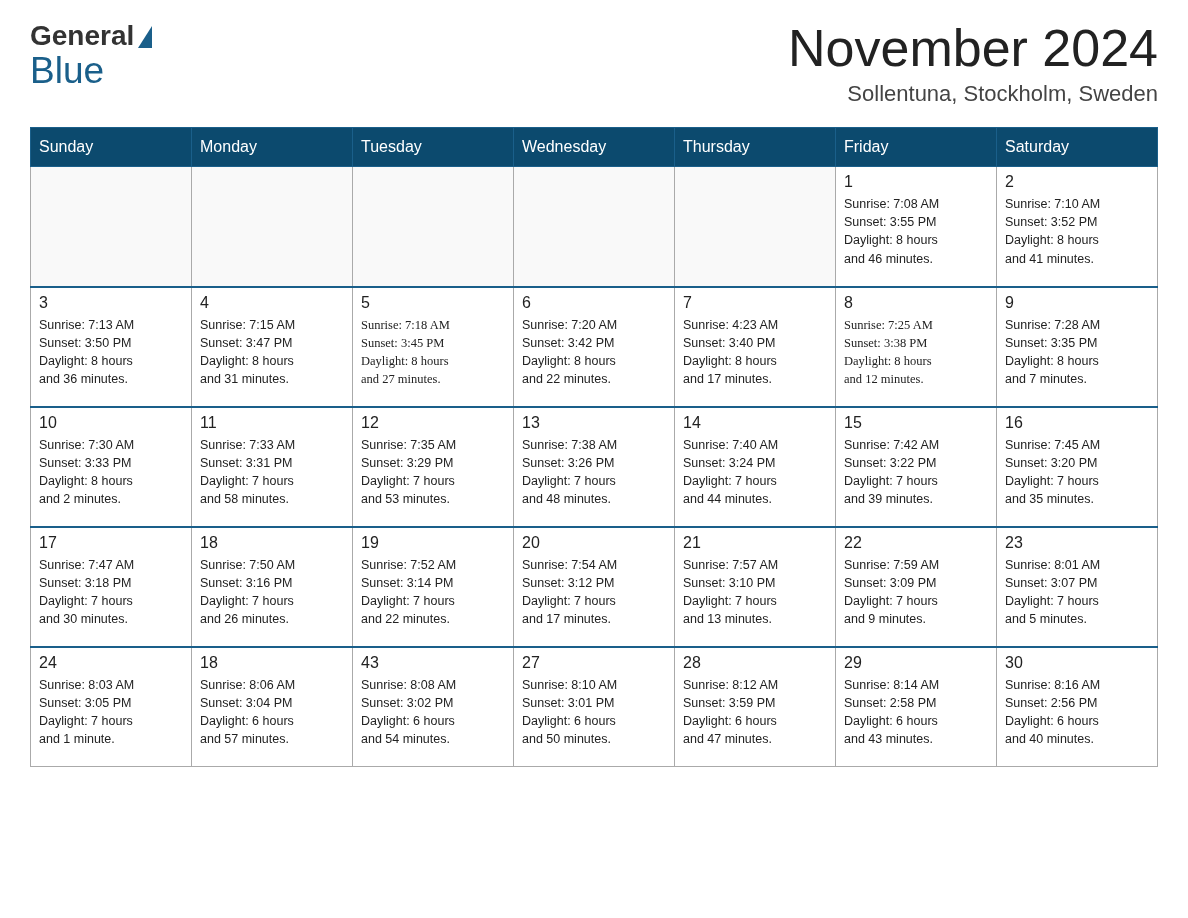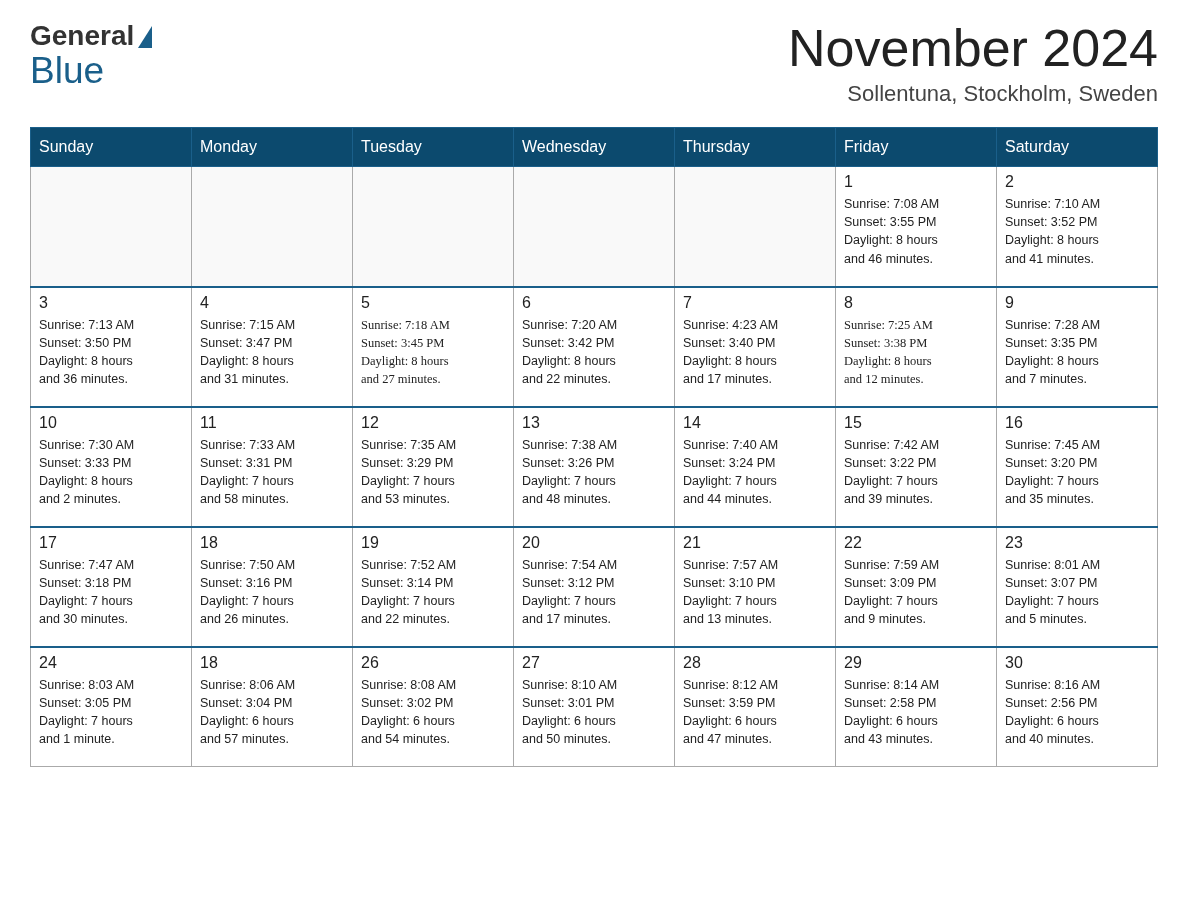--- a/index.html
+++ b/index.html
@@ -313,21 +313,21 @@
 and 1 minute.</div>
         </td>
         <td>
           <span class="day-num">18</span>
           <div class="day-info" style="white-space: pre-line;">Sunrise: 8:06 AM
 Sunset: 3:04 PM
 Daylight: 6 hours
 and 57 minutes.</div>
         </td>
         <td>
-          <span class="day-num">26</span>
+          <span class="day-num">43</span>
           <div class="day-info" style="white-space: pre-line;">Sunrise: 8:08 AM
 Sunset: 3:02 PM
 Daylight: 6 hours
 and 54 minutes.</div>
         </td>
         <td>
           <span class="day-num">27</span>
           <div class="day-info" style="white-space: pre-line;">Sunrise: 8:10 AM
 Sunset: 3:01 PM
 Daylight: 6 hours

